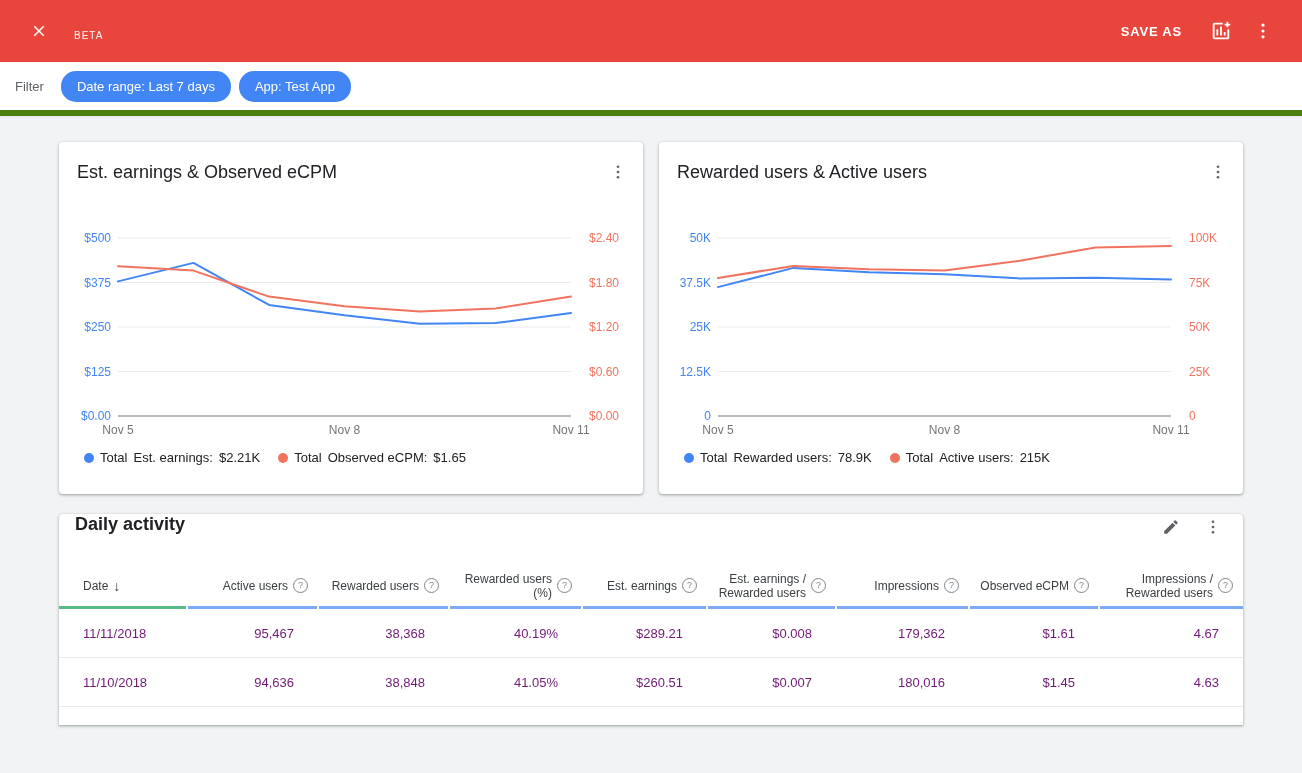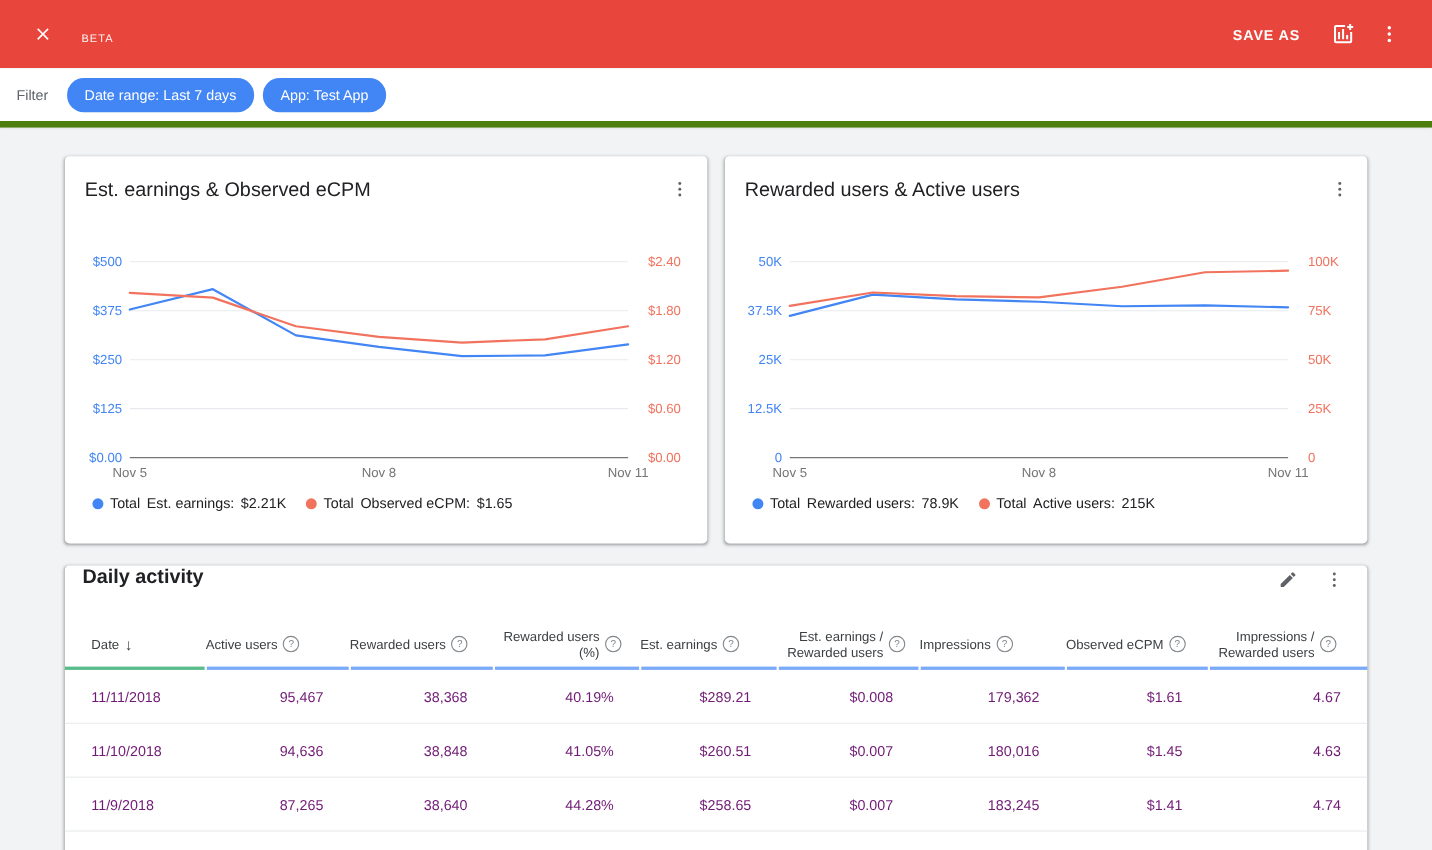--- a/index.html
+++ b/index.html
@@ -49,21 +49,21 @@
   .daily-header{display:flex;align-items:flex-start;height:48px;padding:0 17px 0 16px}
   .daily-title{font-size:18px;font-weight:700;color:#202124;margin:0;flex:1}
   .daily-header .icon-btn{margin-left:16px;color:#5F6368}
 
   table{width:100%;border-collapse:collapse;table-layout:fixed}
   thead th{height:47px;position:relative;vertical-align:middle;font-weight:400;
     font-size:12px;color:#3C4043;padding:0}
   thead th::after{content:"";position:absolute;left:1px;right:1px;bottom:0;height:3px;background:#7BAAF7}
   thead th.u-green::after{background:#57BB8A;left:0}
   thead th:last-child::after{right:0}
-  .hcell{display:flex;align-items:center;justify-content:flex-start;gap:5px;padding-right:10px}
+  .hcell{display:flex;align-items:center;justify-content:flex-end;gap:5px;padding-right:10px}
   .hlabel{max-width:96px;line-height:14px;text-align:right}
   th.left .hcell{justify-content:flex-start;padding-left:24px}
   th.left .hlabel{text-align:left}
   .sort-icon{font-size:14px;color:#3C4043;line-height:1}
   .help-icon{width:13px;height:13px;border:1px solid #80868B;border-radius:50%;color:#80868B;
     font-size:9px;line-height:1;display:inline-flex;align-items:center;justify-content:center;flex:none}
 
   tbody td{height:48px;border-top:1px solid #E8EAED;font-size:13px;color:#701a75;
     text-align:right;padding:0 24px 0 0}
   tbody td:first-child{text-align:left;padding-left:24px;padding-right:0}
@@ -311,30 +311,19 @@
             <td>11/10/2018</td>
             <td>94,636</td>
             <td>38,848</td>
             <td>41.05%</td>
             <td>$260.51</td>
             <td>$0.007</td>
             <td>180,016</td>
             <td>$1.45</td>
             <td>4.63</td>
           </tr>
-          <tr>
-            <td>11/9/2018</td>
-            <td>87,265</td>
-            <td>38,640</td>
-            <td>44.28%</td>
-            <td>$258.65</td>
-            <td>$0.007</td>
-            <td>183,245</td>
-            <td>$1.41</td>
-            <td>4.74</td>
-          </tr>
           <tr class="partial">
             <td colspan="9">&nbsp;</td>
           </tr>
         </tbody>
     </table>
   </section>
 </main>
 
 </body></html>

